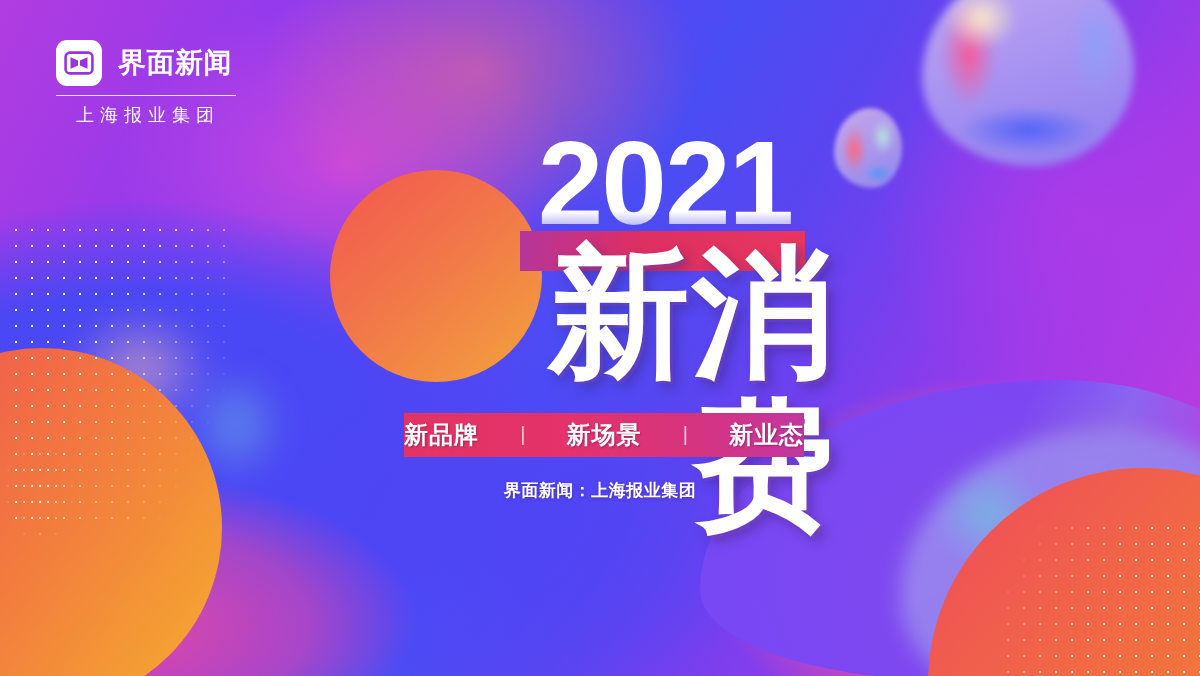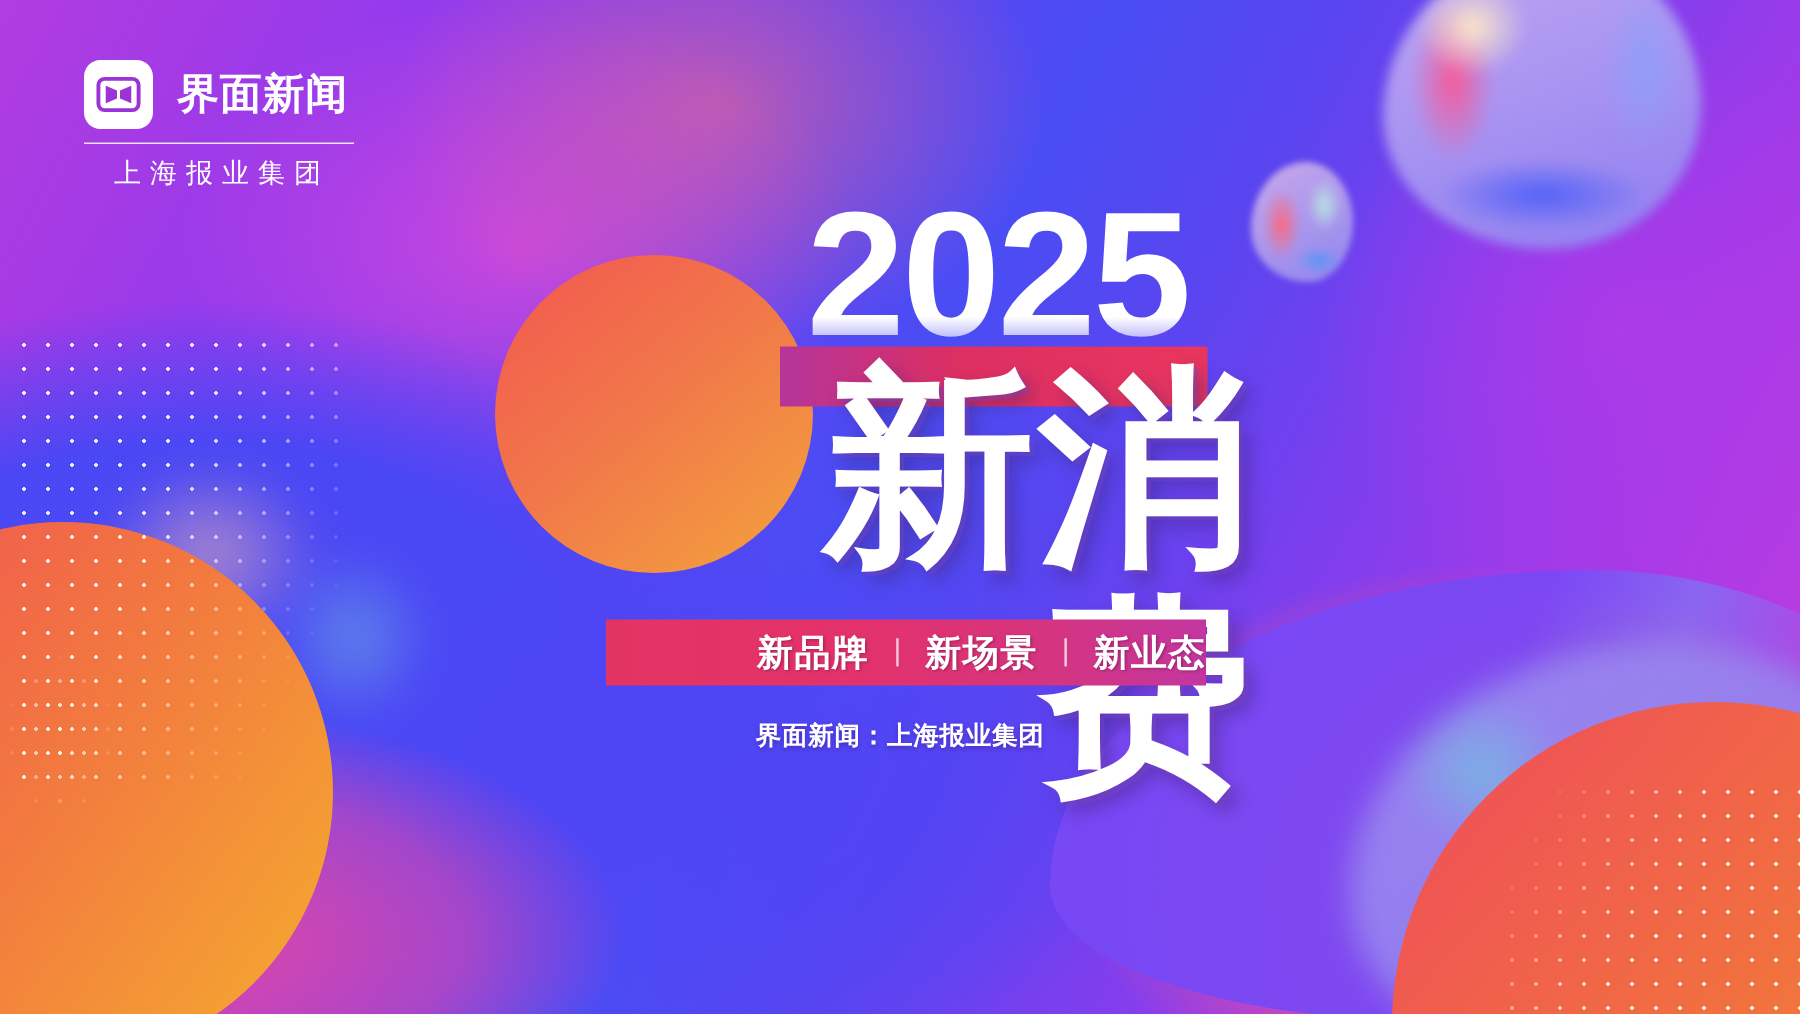--- a/index.html
+++ b/index.html
@@ -192,21 +192,21 @@
     text-align:right;
     font-size:142px;font-weight:bold;line-height:1.08;letter-spacing:2px;
     color:#ffffff;
     text-shadow:
       3px 3px 0 rgba(120,70,190,0.38),
       6px 7px 12px rgba(60,30,110,0.40);
   }
   #tagline-bar{
     position:absolute;left:404px;top:413px;width:400px;height:44px;
     background:linear-gradient(90deg,#e23463 0%,#e4326a 40%,#d6347e 72%,#c336a0 100%);
-    display:flex;align-items:center;justify-content:flex-end;gap:16px;
+    display:flex;align-items:center;justify-content:space-between;gap:16px;
   }
   .tag{
     color:#ffffff;font-size:24px;font-weight:bold;letter-spacing:1px;
     text-shadow:1px 1px 2px rgba(90,20,60,0.45);
   }
   .tag-sep{
     color:rgba(255,255,255,0.72);font-size:20px;font-weight:normal;
     transform:translateY(-1px);
   }
   #credits{
@@ -257,21 +257,21 @@
         </svg>
       </div>
       <div id="logo-name">界面新闻</div>
     </div>
     <div id="logo-divider"></div>
     <div id="logo-sub">上海报业集团</div>
   </div>
 
   <div id="center">
     <div id="year-bar"></div>
-    <div id="year">2025</div>
+    <div id="year">2021</div>
 
     <div id="title">新消费</div>
 
     <div id="tagline-bar">
       <span class="tag">新品牌</span>
       <span class="tag-sep">|</span>
       <span class="tag">新场景</span>
       <span class="tag-sep">|</span>
       <span class="tag">新业态</span>
     </div>

